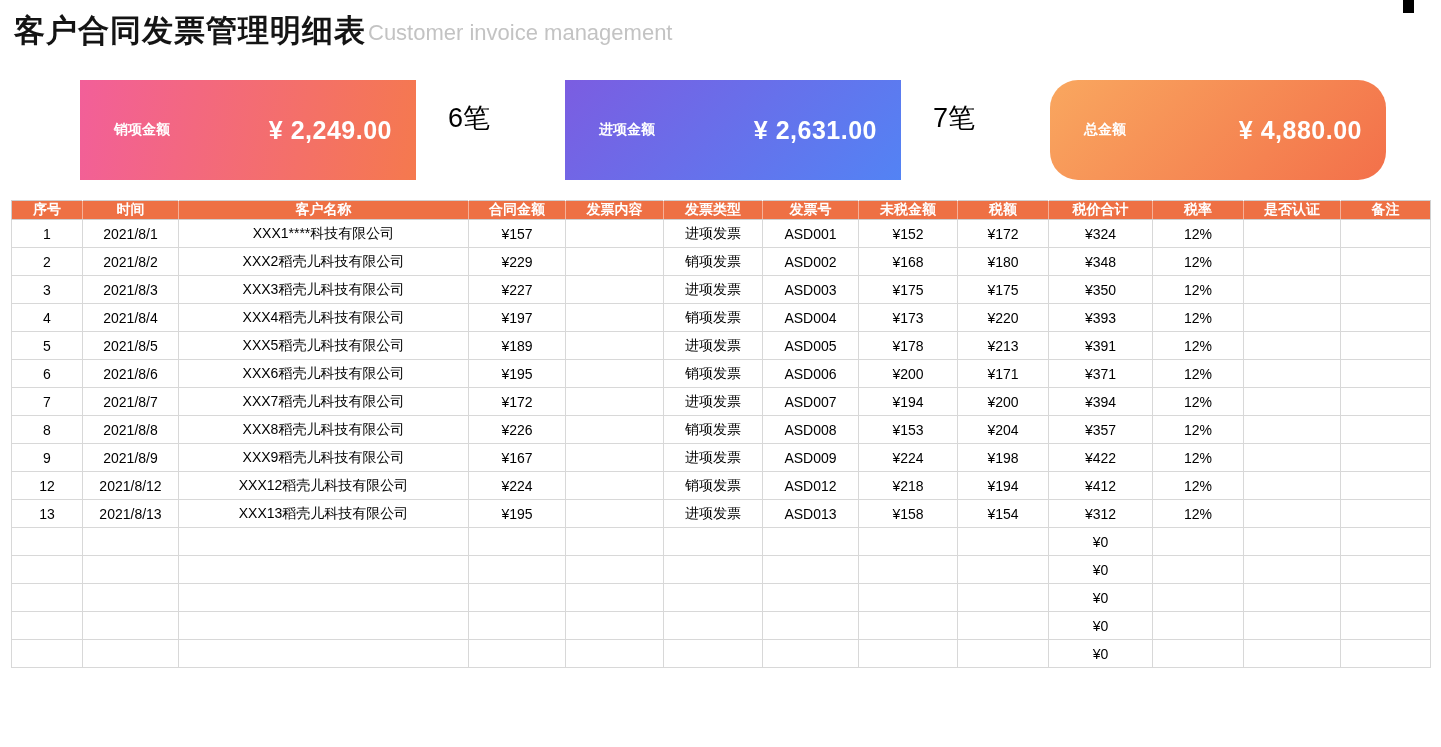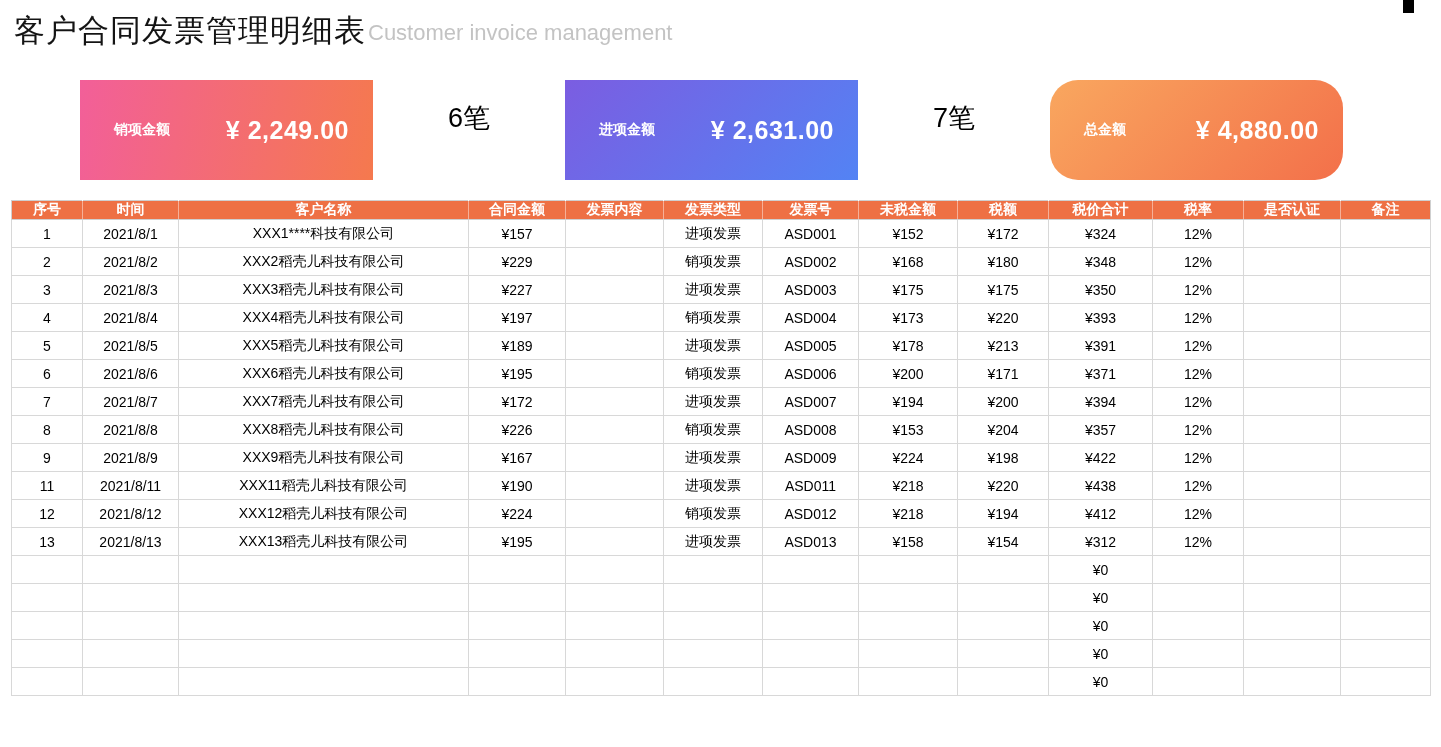--- a/index.html
+++ b/index.html
@@ -11,28 +11,28 @@
   }
   .corner-mark {
     position: absolute; top: 0; right: 27px; width: 11px; height: 13px;
     background: #000;
   }
   .title-row {
     position: absolute; top: 12px; left: 14px;
     display: flex; align-items: flex-end;
   }
   .page-title {
-    font-size: 31px; font-weight: normal; color: #141414; letter-spacing: 1px;
+    font-size: 31px; font-weight: bold; color: #141414; letter-spacing: 1px;
     line-height: 1.2;
   }
   .page-subtitle {
     font-size: 22px; color: #c3c3c3; padding-bottom: 3px; margin-left: 2px;
   }
   .card {
-    position: absolute; top: 80px; width: 293px; height: 100px;
+    position: absolute; top: 80px; width: 336px; height: 100px;
     display: flex; align-items: center; justify-content: space-between;
     padding: 0 24px 0 34px; color: #fff;
   }
   .card-label { font-size: 14px; font-weight: bold; }
   .card-value { font-size: 25px; font-weight: bold; letter-spacing: 0.5px; }
   .card-sales    { left: 80px;  background: linear-gradient(100deg, #f25f99 0%, #f5794e 100%); }
   .card-purchase { left: 565px; background: linear-gradient(135deg, #7b5de1 0%, #5383f4 100%); }
   .card-total    { left: 1050px; background: linear-gradient(135deg, #f9a75f 0%, #f3704a 100%); border-radius: 28px; }
   .count {
     position: absolute; top: 68px; height: 100px;
@@ -249,35 +249,20 @@
         <td>进项发票</td>
         <td>ASD009</td>
         <td>¥224</td>
         <td>¥198</td>
         <td>¥422</td>
         <td>12%</td>
         <td></td>
         <td></td>
       </tr>
       <tr>
-        <td>11</td>
-        <td>2021/8/11</td>
-        <td>XXX11稻壳儿科技有限公司</td>
-        <td>¥190</td>
-        <td></td>
-        <td>进项发票</td>
-        <td>ASD011</td>
-        <td>¥218</td>
-        <td>¥220</td>
-        <td>¥438</td>
-        <td>12%</td>
-        <td></td>
-        <td></td>
-      </tr>
-      <tr>
         <td>12</td>
         <td>2021/8/12</td>
         <td>XXX12稻壳儿科技有限公司</td>
         <td>¥224</td>
         <td></td>
         <td>销项发票</td>
         <td>ASD012</td>
         <td>¥218</td>
         <td>¥194</td>
         <td>¥412</td>

